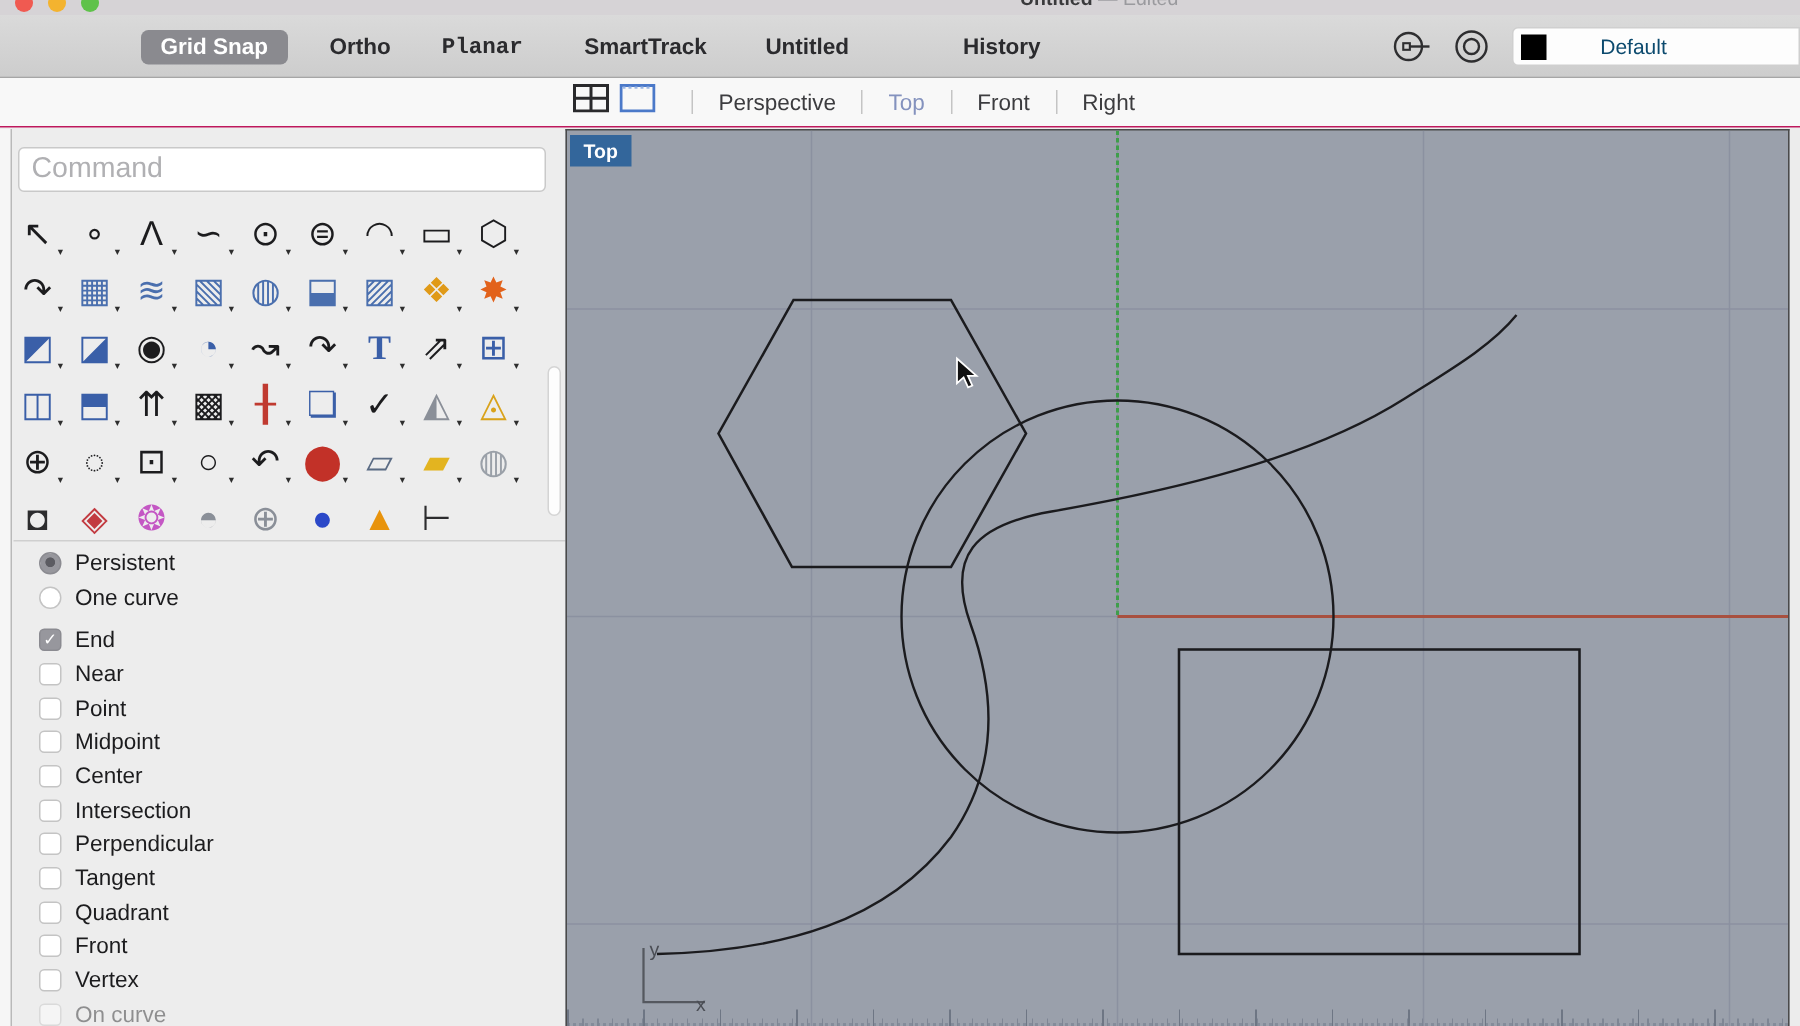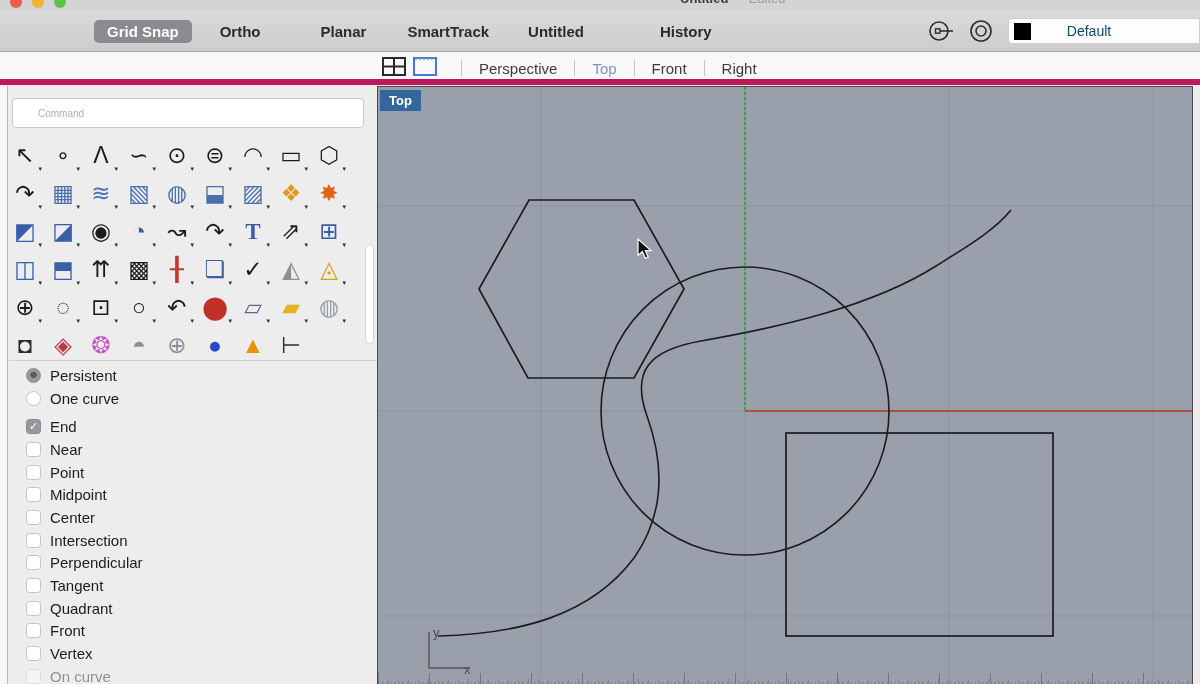--- a/index.html
+++ b/index.html
@@ -22,32 +22,32 @@
   .tb-item{font-size:15px;font-weight:700;color:#2b2b2e;padding:3px 6px;white-space:nowrap;cursor:default;}
   .tb-item.active{background:#8a8a8f;color:#fff;border-radius:5px;padding:3px 13px;}
   .tb-right{position:absolute;right:0;top:0;height:42px;display:flex;align-items:center;gap:14px;padding-right:0;}
   .circ-icon{width:26px;height:26px;position:relative;}
   .layer-field{width:192px;height:26px;background:#fdfdfd;border:1px solid #cfcfcf;border-radius:4px 0 0 4px;
     display:flex;align-items:center;position:relative;}
   .layer-swatch{width:17px;height:17px;margin-left:5px;}
   .layer-label{position:absolute;left:0;right:30px;text-align:center;font-size:14px;color:#0c4a6e;}
 
   
-  .tabbar{position:absolute;left:0;top:52px;width:1200px;height:33px;background:#f8f8f8;border-bottom:6px solid #be185d;}
+  .tabbar{position:absolute;left:0;top:52px;width:1200px;height:33px;background:#f8f8f8;border-bottom:1px solid #be185d;}
   .tabbar-inner{position:absolute;left:382px;top:0;height:32px;display:flex;align-items:center;gap:0;}
   .pane-icon{margin-right:7px;}
   .tab-sep{width:1px;height:16px;background:#c4c4c4;margin:0 17px;}
   .vp-tab{font-size:15px;color:#3c3c3f;cursor:default;}
   .vp-tab.active{color:#8492be;}
 
   
   .sidebar{position:absolute;left:0;top:86px;width:377px;height:598px;background:#ededed;}
   .gutter{position:absolute;left:0;top:0;width:8px;height:598px;background:#f6f6f6;border-right:1px solid #b9b9b9;}
   .cmd{position:absolute;left:12px;top:12px;width:352px;height:30px;background:#fff;border:1px solid #c9c9c9;
-    border-radius:4px;font-size:10px;color:#333;padding:0 25px;outline:none;}
+    border-radius:4px;font-size:19px;color:#333;padding:0 8px;outline:none;}
   .cmd::placeholder{color:#b0b0b3;}
   .icon-grid{position:absolute;left:6px;top:50px;width:352px;}
   .icon-row{display:grid;grid-template-columns:repeat(9,38px);height:38px;}
   .icon-cell{position:relative;display:flex;align-items:center;justify-content:center;font-size:23px;line-height:1;cursor:default;}
   .icon-cell .dd{position:absolute;right:2px;bottom:2px;font-size:7px;color:#2e2e2e;}
   .sb-divider{position:absolute;left:9px;top:274px;width:368px;height:1px;background:#cfcfcf;}
   .osnap{position:absolute;left:26px;top:278px;width:330px;}
   .os-row{display:flex;align-items:center;height:22.7px;gap:9px;}
   .os-row.disabled{opacity:.45;}
   .radio{width:15px;height:15px;border-radius:50%;background:#fff;border:1px solid #c4c4c4;position:relative;flex:none;}
@@ -86,21 +86,21 @@
     <div class="win-title">
       <span>Untitled</span>
       <span class="state"> <span>—</span> <span>Edited</span></span>
     </div>
   </div>
 
   <div class="toolbar">
     <div class="tb-left">
         <div class="tb-item active" style="margin-left: 0px;">Grid Snap</div>
         <div class="tb-item" style="margin-left: 22px;">Ortho</div>
-        <div class="tb-item" style="margin-left: 48px;">Planar</div>
+        <div class="tb-item" style="margin-left: 22px; font-family: Liberation Mono, monospace;">Planar</div>
         <div class="tb-item" style="margin-left: 29px;">SmartTrack</div>
         <div class="tb-item" style="margin-left: 27px;">Untitled</div>
         <div class="tb-item" style="margin-left: 64px;">History</div>
       </div>
     <div class="tb-right">
       <span class="circ-icon">
         <svg width="26" height="26" viewBox="0 0 26 26">
           <circle cx="11" cy="13" r="9" fill="none" stroke="#2e2e30" stroke-width="1.6"></circle>
           <rect x="7.5" y="10.8" width="4.4" height="4.4" fill="none" stroke="#2e2e30" stroke-width="1.4"></rect>
           <line x1="11.8" y1="13" x2="25" y2="13" stroke="#2e2e30" stroke-width="1.6"></line>

